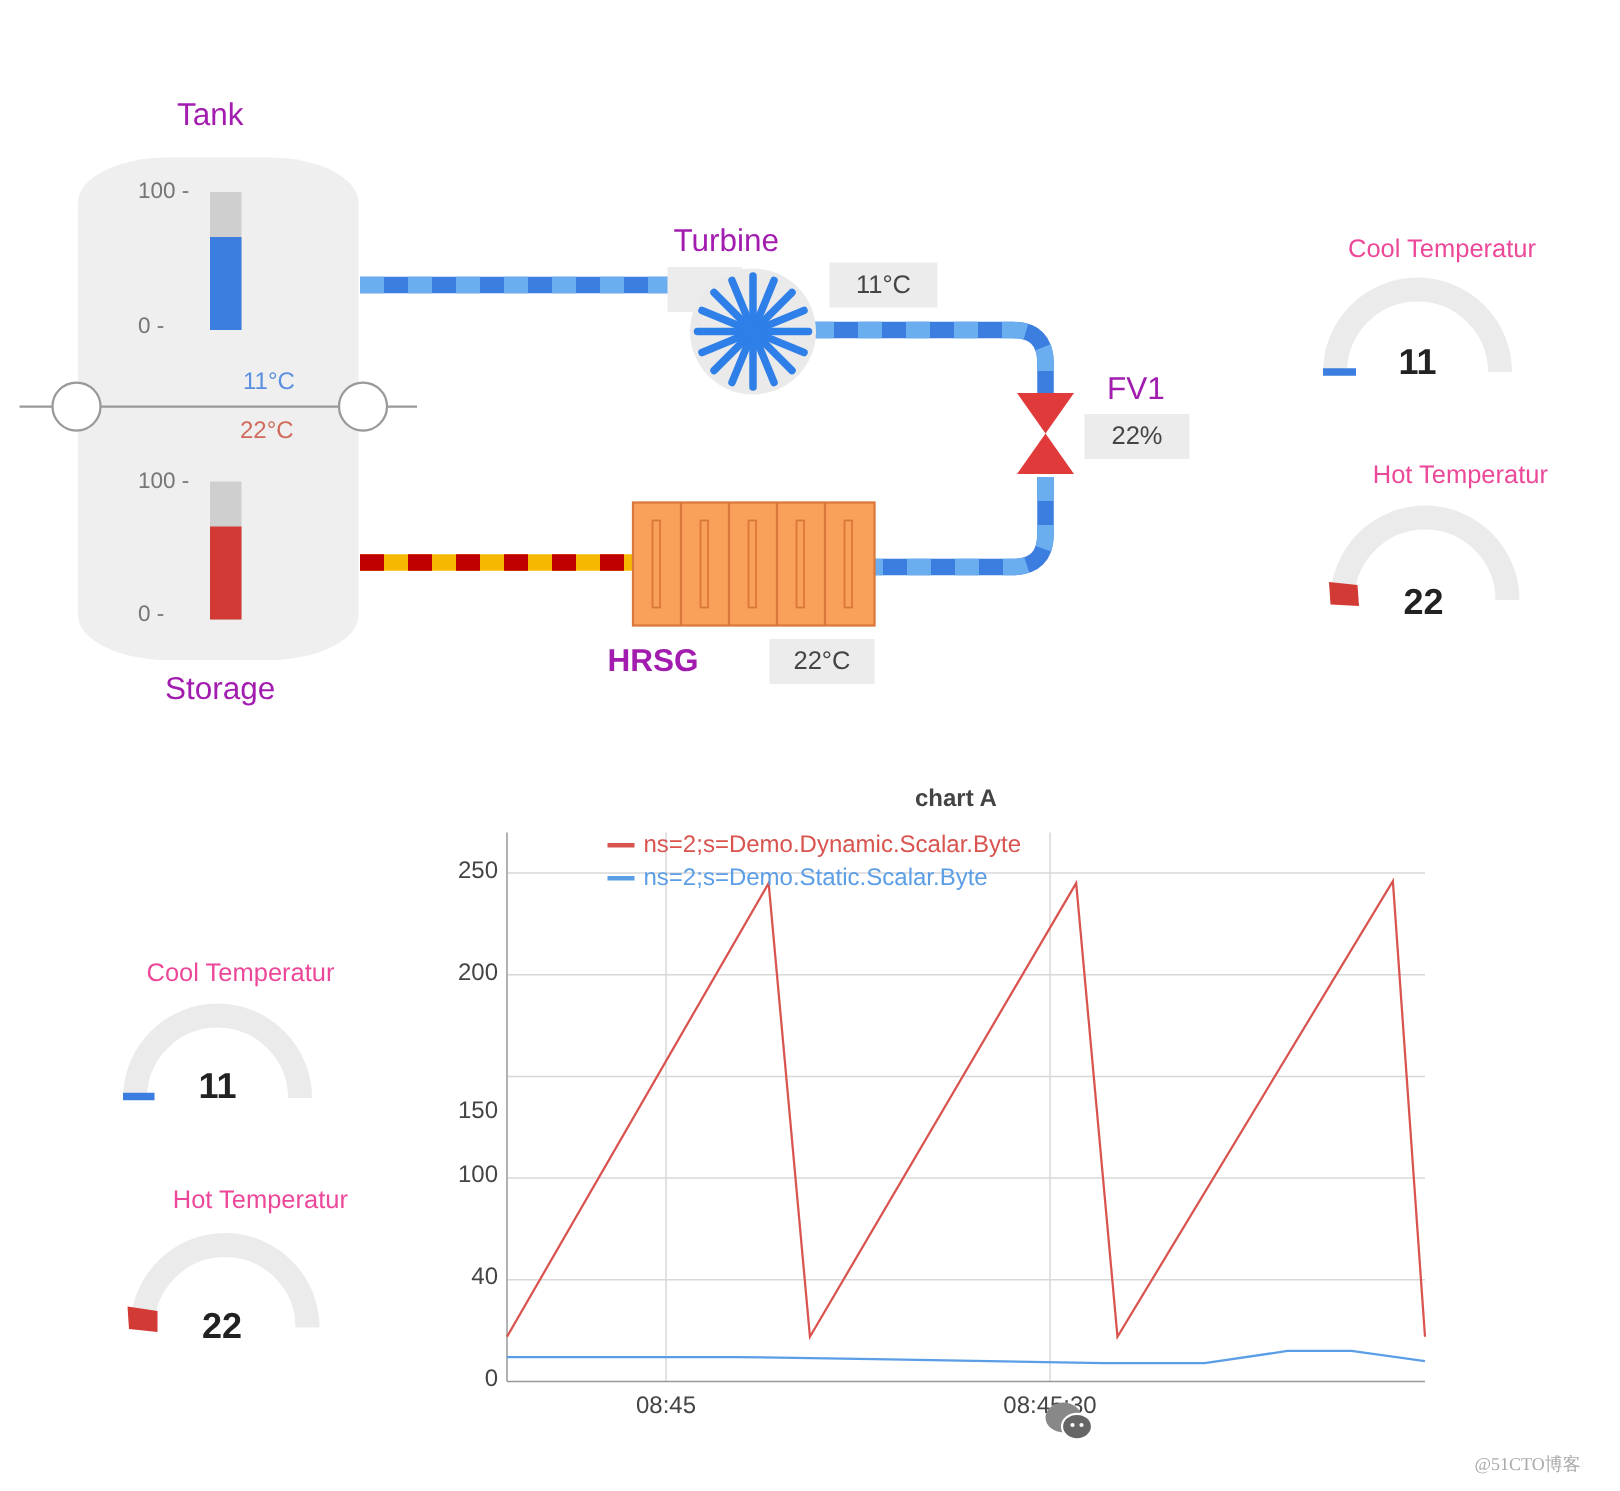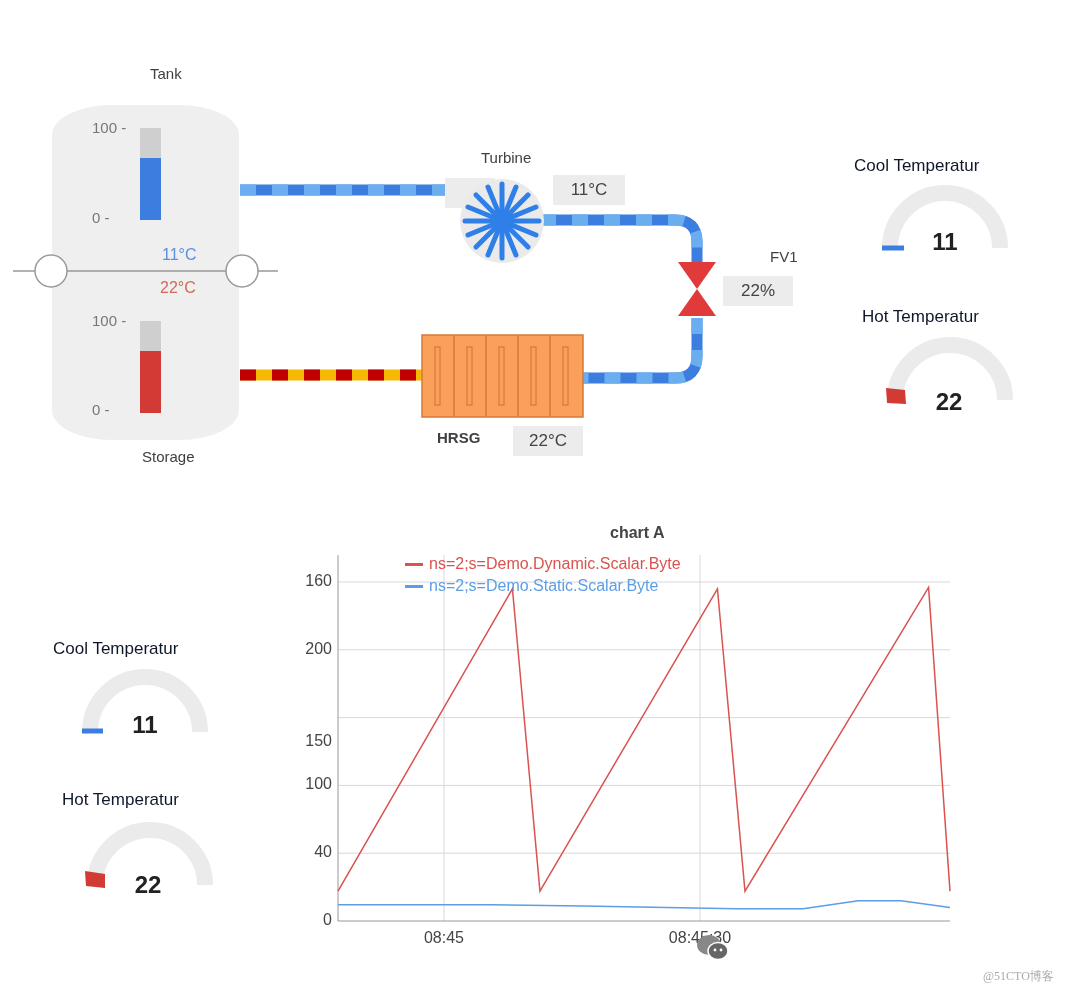--- a/index.html
+++ b/index.html
@@ -1,21 +1,21 @@
 <!DOCTYPE html>
 <html><head>
 <meta charset="utf-8">
 <style>
   html,body{margin:0;padding:0;background:#fff;}
   body{width:1080px;height:994px;position:relative;overflow:hidden;font-family:"Liberation Sans",sans-serif;color:#333;}
   .abs{position:absolute;}
-  .lbl{font-size:15px;color:#404040;margin-left:32px;}
+  .lbl{font-size:21px;color:#a21caf;}
   .tag{background:#ececec;color:#444;font-size:17px;text-align:center;line-height:30px;}
   .tick{font-size:15px;color:#777;text-align:left;width:40px;}
-  .gtitle{font-size:17px;color:#0f172a;text-align:left;width:170px;}
+  .gtitle{font-size:17px;color:#ec4899;text-align:right;width:170px;}
   .gval{font-size:24px;font-weight:bold;color:#222;text-align:center;width:60px;}
   svg{position:absolute;left:0;top:0;}
   .chart-title{font-size:16px;font-weight:bold;color:#444;}
   .axis-label{font-size:16px;color:#444;}
   .legend{font-size:16px;}
   .watermark{font-size:28px;color:#555;}
   .wm-small{font-size:12px;color:#aaa;}
 </style>
 </head>
 <body>
@@ -170,21 +170,21 @@
         <polyline points="338,904.728 491,904.728 582.8,906.084 735.8,908.796 803.12,908.796 858.1999999999999,900.66 901.0400000000001,900.66 950,907.44" fill="none" stroke="#5b9ee6" stroke-width="1.5"></polyline>
       </g>
   </svg>
 
   <div id="ytick-holder">
       <div class="abs axis-label" style="left: 290px; width: 42px; text-align: right; top: 911px;">0</div>
       <div class="abs axis-label" style="left: 290px; width: 42px; text-align: right; top: 843.2px;">40</div>
       <div class="abs axis-label" style="left: 290px; width: 42px; text-align: right; top: 775.4px;">100</div>
       <div class="abs axis-label" style="left: 290px; width: 42px; text-align: right; top: 707.6px; margin-top: 24px;">150</div>
       <div class="abs axis-label" style="left: 290px; width: 42px; text-align: right; top: 639.8px;">200</div>
-      <div class="abs axis-label" style="left: 290px; width: 42px; text-align: right; top: 572px;">160</div>
+      <div class="abs axis-label" style="left: 290px; width: 42px; text-align: right; top: 572px;">250</div>
     </div>
   <div id="xtick-holder">
       <div class="abs axis-label" style="top: 929px; width: 100px; text-align: center; left: 394px;">08:45</div>
       <div class="abs axis-label" style="top: 929px; width: 100px; text-align: center; left: 650px;">08:45:30</div>
     </div>
 
   <div class="abs legend" style="left:405px;top:555px;color:#d9534f;">
     <span style="display:inline-block;width:18px;height:3px;background:#d9534f;vertical-align:middle;margin-right:6px;"></span><span>ns=2;s=Demo.Dynamic.Scalar.Byte</span>
   </div>
   <div class="abs legend" style="left:405px;top:577px;color:#5b9ee6;">

